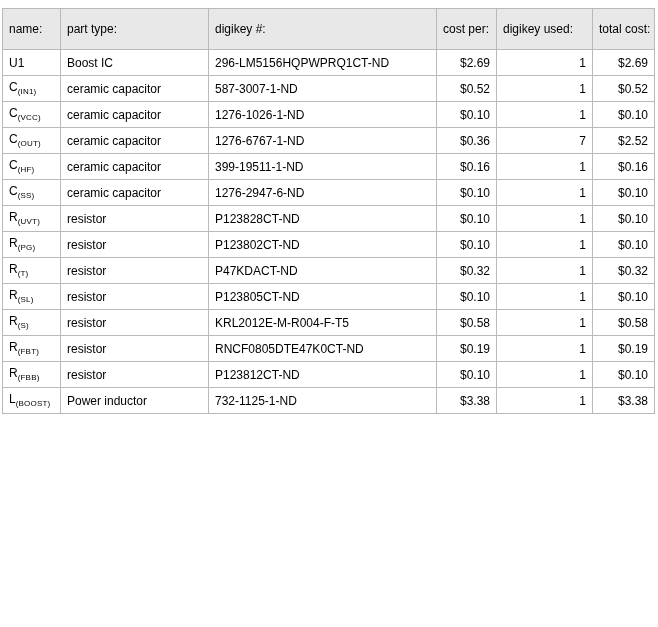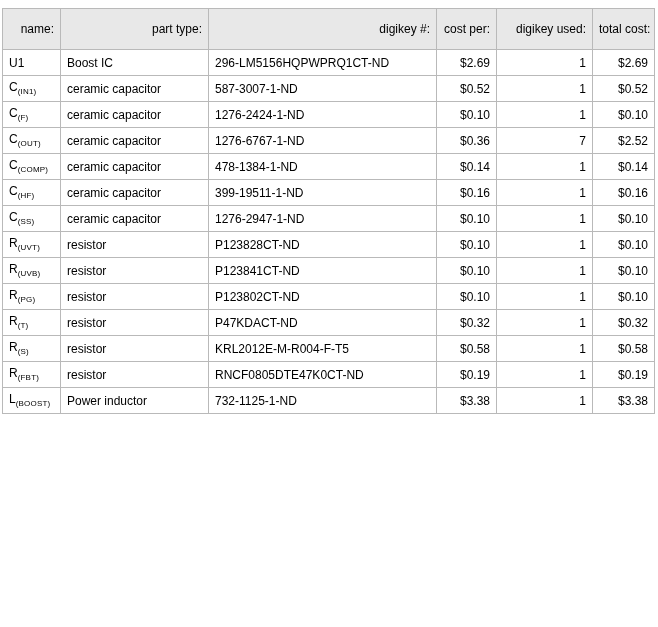--- a/index.html
+++ b/index.html
@@ -33,21 +33,21 @@
     height: 25px;
     vertical-align: middle;
     font-weight: normal;
     font-size: 12px;
     white-space: nowrap;
     overflow: hidden;
   }
   table.bom thead th {
     background: #e8e8e8;
     height: 40px;
-    text-align: right;
+    text-align: left;
     color: #000;
   }
   col.c-name  { width: 58px; }
   col.c-type  { width: 148px; }
   col.c-dk    { width: 228px; }
   col.c-cost  { width: 60px; }
   col.c-qty   { width: 96px; }
   col.c-total { width: 62px; }
 
   td.num, th.num {
@@ -94,71 +94,55 @@
         </tr>
         <tr>
           <td><span>C</span><span class="sub">(IN1)</span></td>
           <td>ceramic capacitor</td>
           <td>587-3007-1-ND</td>
           <td class="num">$0.52</td>
           <td class="num">1</td>
           <td class="num">$0.52</td>
         </tr>
         <tr>
-          <td><span>C</span><span class="sub">(F)</span></td>
-          <td>ceramic capacitor</td>
-          <td>1276-2424-1-ND</td>
+          <td><span>C</span><span class="sub">(VCC)</span></td>
+          <td>ceramic capacitor</td>
+          <td>1276-1026-1-ND</td>
           <td class="num">$0.10</td>
           <td class="num">1</td>
           <td class="num">$0.10</td>
         </tr>
         <tr>
           <td><span>C</span><span class="sub">(OUT)</span></td>
           <td>ceramic capacitor</td>
           <td>1276-6767-1-ND</td>
           <td class="num">$0.36</td>
           <td class="num">7</td>
           <td class="num">$2.52</td>
         </tr>
         <tr>
-          <td><span>C</span><span class="sub">(COMP)</span></td>
-          <td>ceramic capacitor</td>
-          <td>478-1384-1-ND</td>
-          <td class="num">$0.14</td>
-          <td class="num">1</td>
-          <td class="num">$0.14</td>
-        </tr>
-        <tr>
           <td><span>C</span><span class="sub">(HF)</span></td>
           <td>ceramic capacitor</td>
           <td>399-19511-1-ND</td>
           <td class="num">$0.16</td>
           <td class="num">1</td>
           <td class="num">$0.16</td>
         </tr>
         <tr>
           <td><span>C</span><span class="sub">(SS)</span></td>
           <td>ceramic capacitor</td>
-          <td>1276-2947-1-ND</td>
+          <td>1276-2947-6-ND</td>
           <td class="num">$0.10</td>
           <td class="num">1</td>
           <td class="num">$0.10</td>
         </tr>
         <tr>
           <td><span>R</span><span class="sub">(UVT)</span></td>
           <td>resistor</td>
           <td>P123828CT-ND</td>
-          <td class="num">$0.10</td>
-          <td class="num">1</td>
-          <td class="num">$0.10</td>
-        </tr>
-        <tr>
-          <td><span>R</span><span class="sub">(UVB)</span></td>
-          <td>resistor</td>
-          <td>P123841CT-ND</td>
           <td class="num">$0.10</td>
           <td class="num">1</td>
           <td class="num">$0.10</td>
         </tr>
         <tr>
           <td><span>R</span><span class="sub">(PG)</span></td>
           <td>resistor</td>
           <td>P123802CT-ND</td>
           <td class="num">$0.10</td>
           <td class="num">1</td>
@@ -166,34 +150,50 @@
         </tr>
         <tr>
           <td><span>R</span><span class="sub">(T)</span></td>
           <td>resistor</td>
           <td>P47KDACT-ND</td>
           <td class="num">$0.32</td>
           <td class="num">1</td>
           <td class="num">$0.32</td>
         </tr>
         <tr>
+          <td><span>R</span><span class="sub">(SL)</span></td>
+          <td>resistor</td>
+          <td>P123805CT-ND</td>
+          <td class="num">$0.10</td>
+          <td class="num">1</td>
+          <td class="num">$0.10</td>
+        </tr>
+        <tr>
           <td><span>R</span><span class="sub">(S)</span></td>
           <td>resistor</td>
           <td>KRL2012E-M-R004-F-T5</td>
           <td class="num">$0.58</td>
           <td class="num">1</td>
           <td class="num">$0.58</td>
         </tr>
         <tr>
           <td><span>R</span><span class="sub">(FBT)</span></td>
           <td>resistor</td>
           <td>RNCF0805DTE47K0CT-ND</td>
           <td class="num">$0.19</td>
           <td class="num">1</td>
           <td class="num">$0.19</td>
+        </tr>
+        <tr>
+          <td><span>R</span><span class="sub">(FBB)</span></td>
+          <td>resistor</td>
+          <td>P123812CT-ND</td>
+          <td class="num">$0.10</td>
+          <td class="num">1</td>
+          <td class="num">$0.10</td>
         </tr>
         <tr>
           <td><span>L</span><span class="sub">(BOOST)</span></td>
           <td>Power inductor</td>
           <td>732-1125-1-ND</td>
           <td class="num">$3.38</td>
           <td class="num">1</td>
           <td class="num">$3.38</td>
         </tr>
       </tbody>

